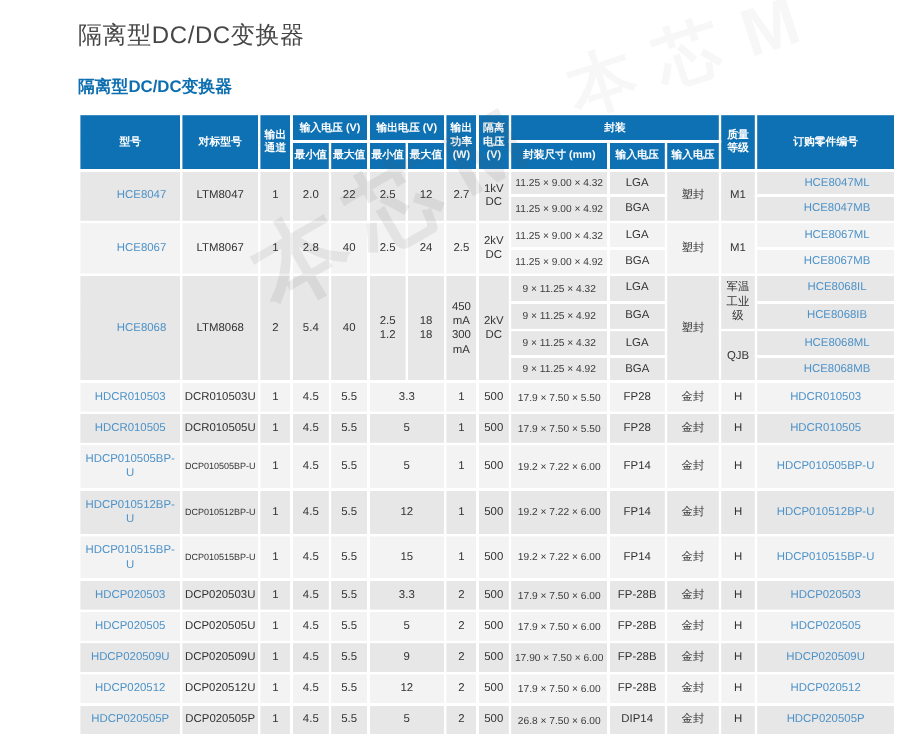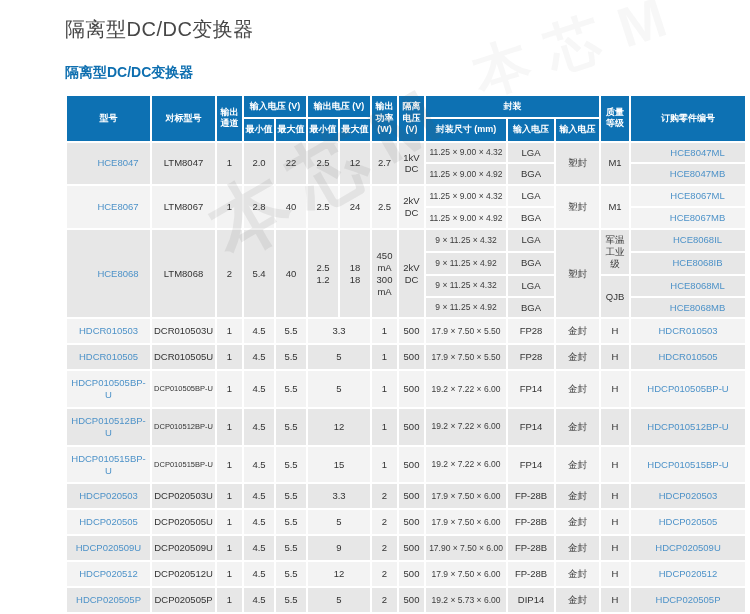--- a/index.html
+++ b/index.html
@@ -312,21 +312,21 @@
         </tr>
         <tr class="srow d">
           <td class="lk">HDCP020505P</td>
           <td>DCP020505P</td>
           <td>1</td>
           <td>4.5</td>
           <td>5.5</td>
           <td colspan="2">5</td>
           <td>2</td>
           <td>500</td>
-          <td class="sz">19.2 × 5.73 × 6.00</td>
+          <td class="sz">26.8 × 7.50 × 6.00</td>
           <td>DIP14</td>
           <td>金封</td>
           <td>H</td>
           <td class="lk">HDCP020505P</td>
         </tr>
         <tr class="srow l">
           <td class="lk">HDCP020515DU</td>
           <td class="sm">DCP020515DU</td>
           <td>2</td>
           <td>4.5</td>

